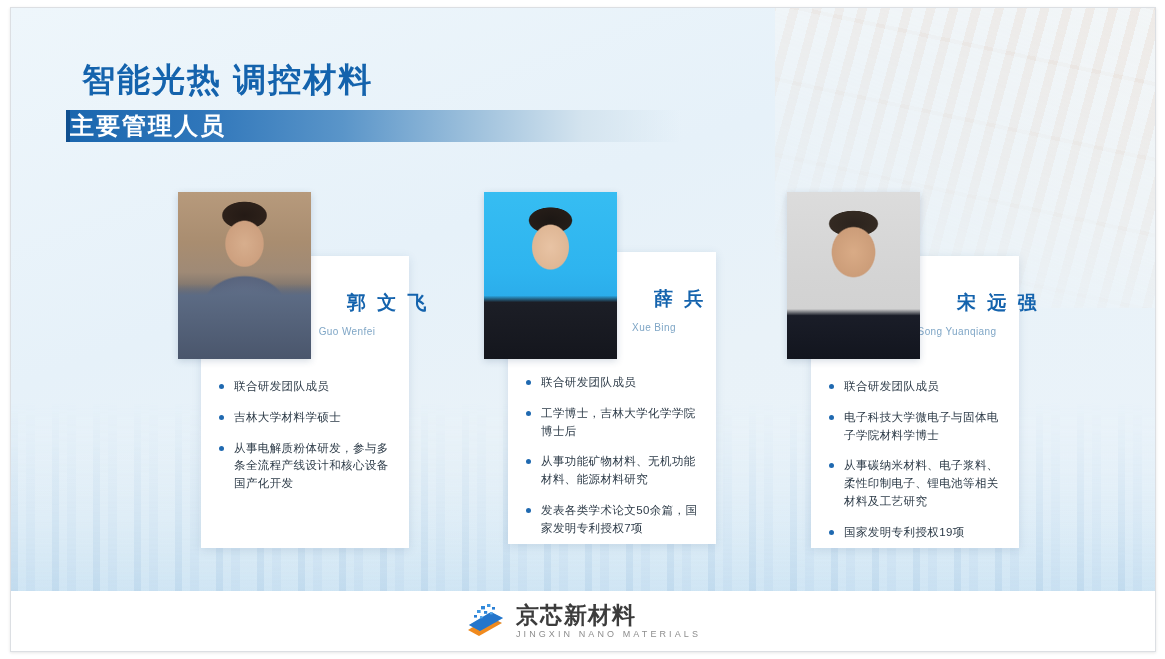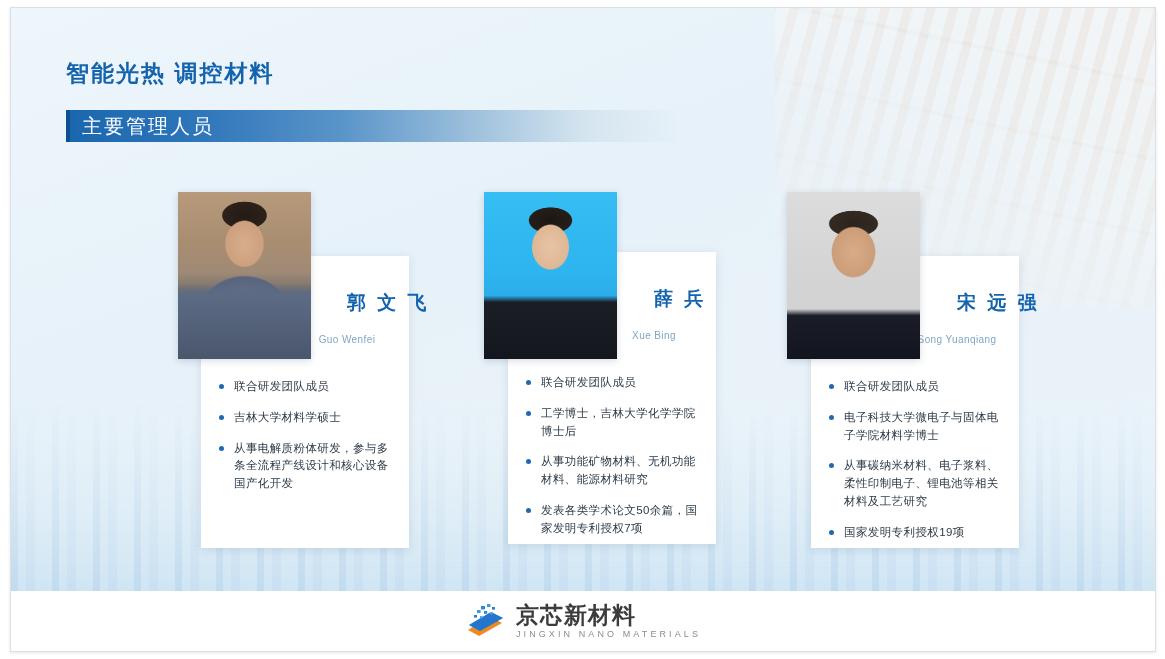--- a/index.html
+++ b/index.html
@@ -87,23 +87,23 @@
         rgba(222, 238, 248, 0.20) 41px
       ),
       linear-gradient(180deg, rgba(232,243,250,0) 0%, rgba(205,228,243,0.75) 62%, rgba(196,223,241,0.95) 100%);
     -webkit-mask-image: linear-gradient(180deg, rgba(0,0,0,0) 0%, rgba(0,0,0,0.55) 52%, rgba(0,0,0,1) 100%);
     mask-image: linear-gradient(180deg, rgba(0,0,0,0) 0%, rgba(0,0,0,0.55) 52%, rgba(0,0,0,1) 100%);
   }
 
   
   .page-title {
     position: absolute;
-    left: 55px;
+    left: 71px;
     top: 50px;
-    font-size: 23px;
+    font-size: 33px;
     font-weight: bold;
     letter-spacing: 2px;
     color: #1463ad;
     white-space: nowrap;
   }
 
   .section-banner {
     position: absolute;
     left: 55px;
     top: 102px;
@@ -120,23 +120,23 @@
     align-items: center;
   }
   .section-banner::before {
     content: "";
     position: absolute;
     left: 0; top: 0;
     width: 4px; height: 100%;
     background: #0f4f8f;
   }
   .section-banner-label {
-    padding-left: 16px;
-    font-size: 20px;
-    font-weight: normal;
+    padding-left: 4px;
+    font-size: 24px;
+    font-weight: bold;
     color: #ffffff;
     letter-spacing: 2px;
   }
 
   
   .person-card {
     position: absolute;
     width: 208px;
     height: 292px;
     background: #ffffff;
@@ -162,21 +162,21 @@
   .person-name {
     font-size: 19px;
     font-weight: bold;
     color: #1463ad;
     letter-spacing: 3px;
     line-height: 1.2;
     white-space: nowrap;
     margin-left: 48px;
   }
   .person-pinyin {
-    margin-top: 19px;
+    margin-top: 11px;
     font-size: 10px;
     color: #7fa6c6;
     letter-spacing: 0.4px;
     white-space: nowrap;
   }
 
   .bullet-list {
     position: absolute;
     left: 18px;
     right: 14px;

